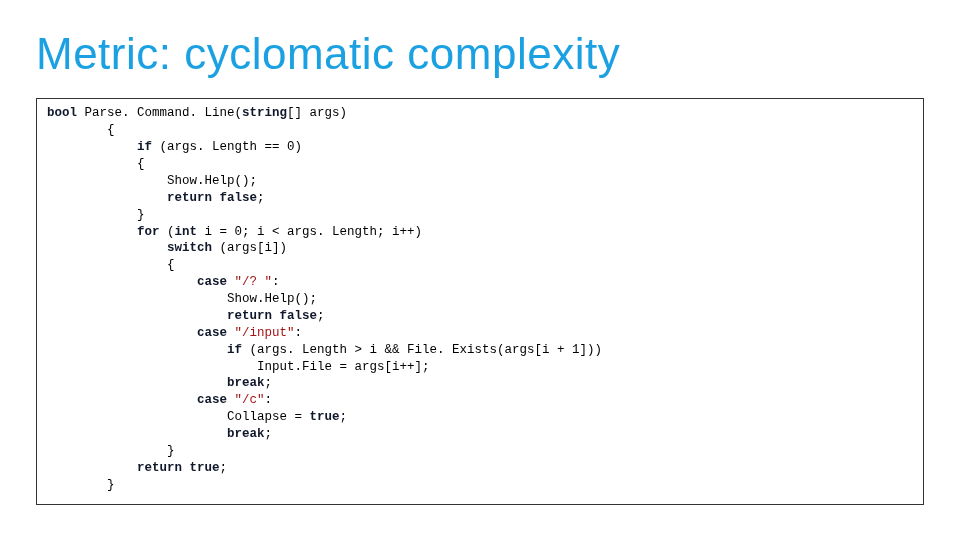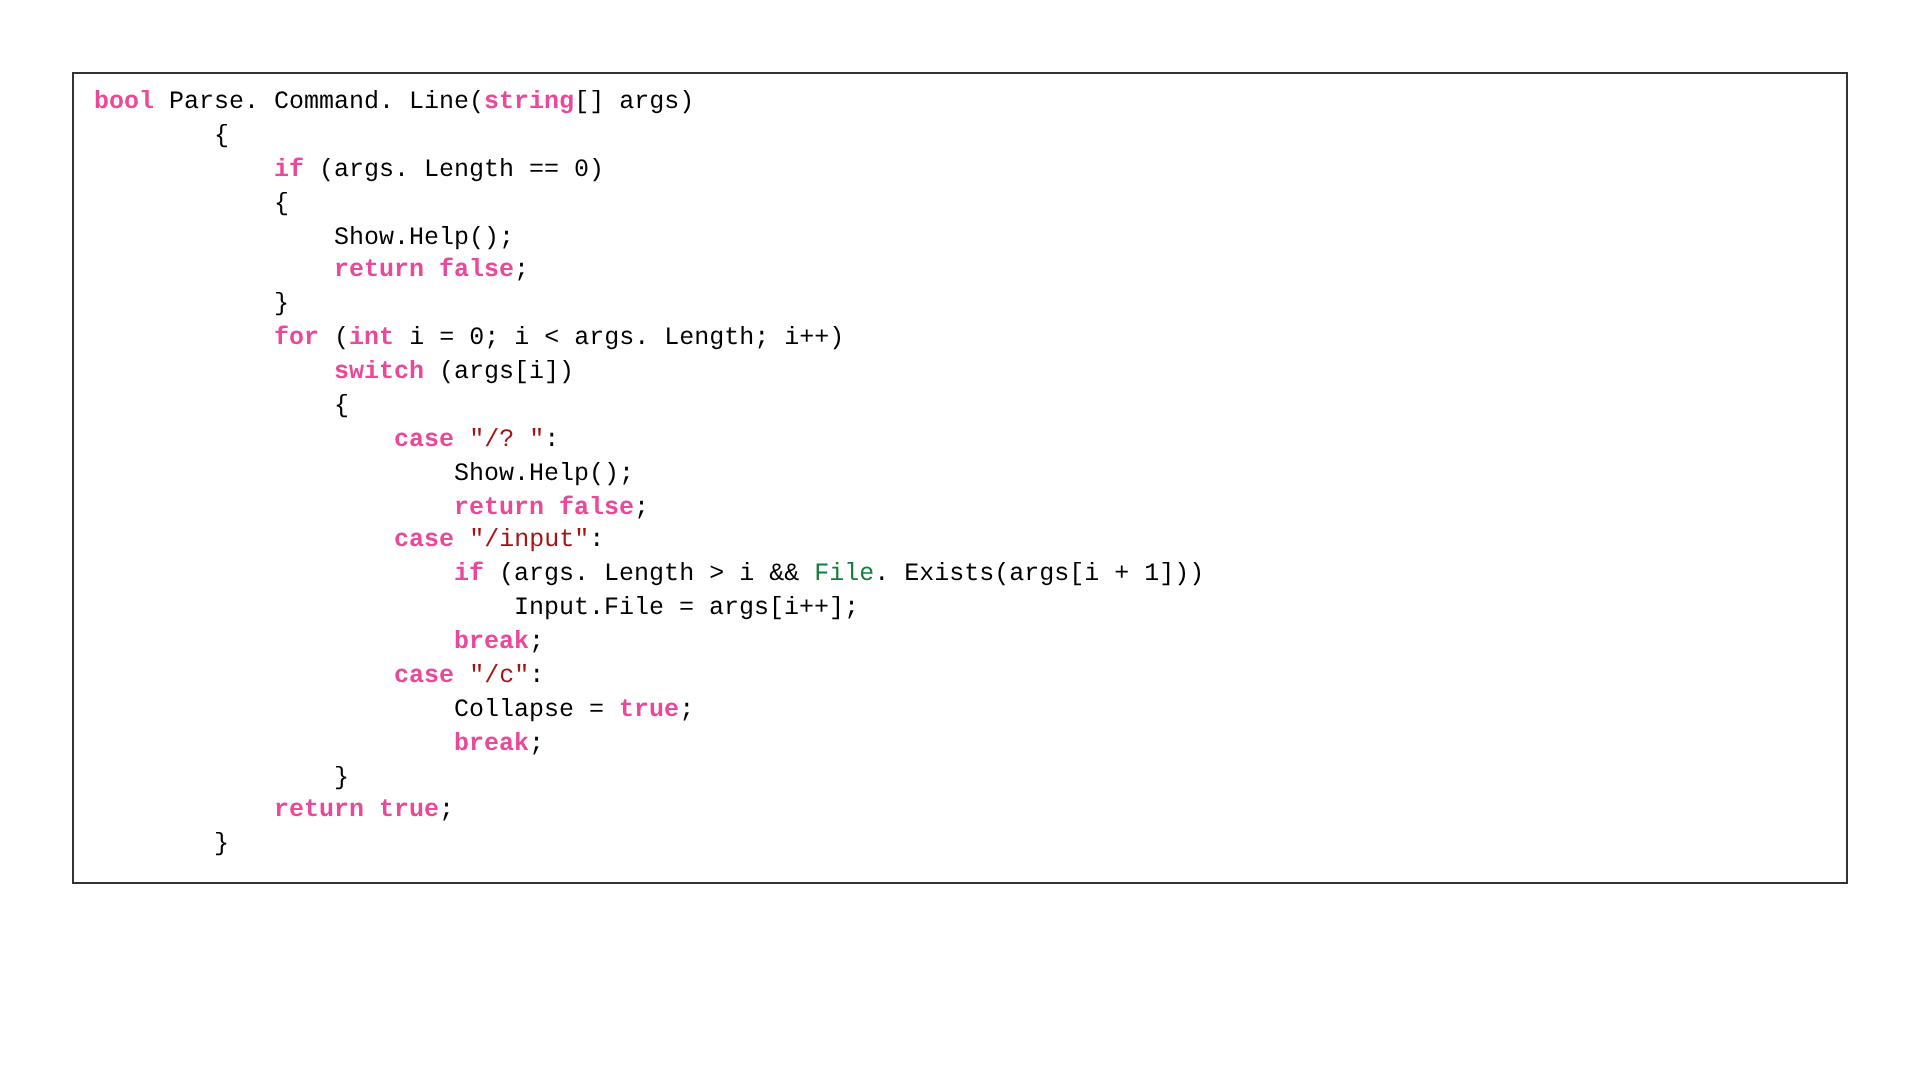--- a/index.html
+++ b/index.html
@@ -29,25 +29,26 @@
   .code-box {
     border: 1px solid #333333;
     padding: 6px 10px 10px 10px;
     margin-top: 6px;
     font-family: Consolas, "Courier New", monospace;
     font-size: 12.5px;
     line-height: 1.35;
     color: #000000;
     white-space: pre;
   }
-  .kw { color: #ec4899; font-weight: bold; }
-  .typ { color: #15803d; }
+  .kw { color: #0f172a; font-weight: bold; }
+  .typ { color: #000000; }
   .str { color: #a31515; }
   .b   { font-weight: normal; }
   .code-box .ln { display: block; }
 </style>
 </head>
 <body>
 
 <div class="slide">
+  <h1 class="title">Metric: cyclomatic complexity</h1>
 
   <div class="code-box"><span class="ln"><span class="kw">bool</span><span class="b"> Parse. Command. Line(</span><span class="kw">string</span><span class="b">[] args)</span></span><span class="ln b">        {</span><span class="ln"><span class="b">            </span><span class="kw">if</span><span class="b"> (args. Length == 0)</span></span><span class="ln b">            {</span><span class="ln b">                Show.Help();</span><span class="ln"><span class="b">                </span><span class="kw">return false</span><span class="b">;</span></span><span class="ln b">            }</span><span class="ln"><span class="b">            </span><span class="kw">for</span><span class="b"> (</span><span class="kw">int</span><span class="b"> i = 0; i &lt; args. Length; i++)</span></span><span class="ln"><span class="b">                </span><span class="kw">switch</span><span class="b"> (args[i])</span></span><span class="ln b">                {</span><span class="ln"><span class="b">                    </span><span class="kw">case</span><span class="b"> </span><span class="str b">"/? "</span><span class="b">:</span></span><span class="ln b">                        Show.Help();</span><span class="ln"><span class="b">                        </span><span class="kw">return false</span><span class="b">;</span></span><span class="ln"><span class="b">                    </span><span class="kw">case</span><span class="b"> </span><span class="str b">"/input"</span><span class="b">:</span></span><span class="ln"><span class="b">                        </span><span class="kw">if</span><span class="b"> (args. Length &gt; i &amp;&amp; </span><span class="typ b">File</span><span class="b">. Exists(args[i + 1]))</span></span><span class="ln b">                            Input.File = args[i++];</span><span class="ln"><span class="b">                        </span><span class="kw">break</span><span class="b">;</span></span><span class="ln"><span class="b">                    </span><span class="kw">case</span><span class="b"> </span><span class="str b">"/c"</span><span class="b">:</span></span><span class="ln"><span class="b">                        Collapse = </span><span class="kw">true</span><span class="b">;</span></span><span class="ln"><span class="b">                        </span><span class="kw">break</span><span class="b">;</span></span><span class="ln b">                }</span><span class="ln"><span class="b">            </span><span class="kw">return true</span><span class="b">;</span></span><span class="ln b">        }</span></div>
 </div>
 
 </body></html>

